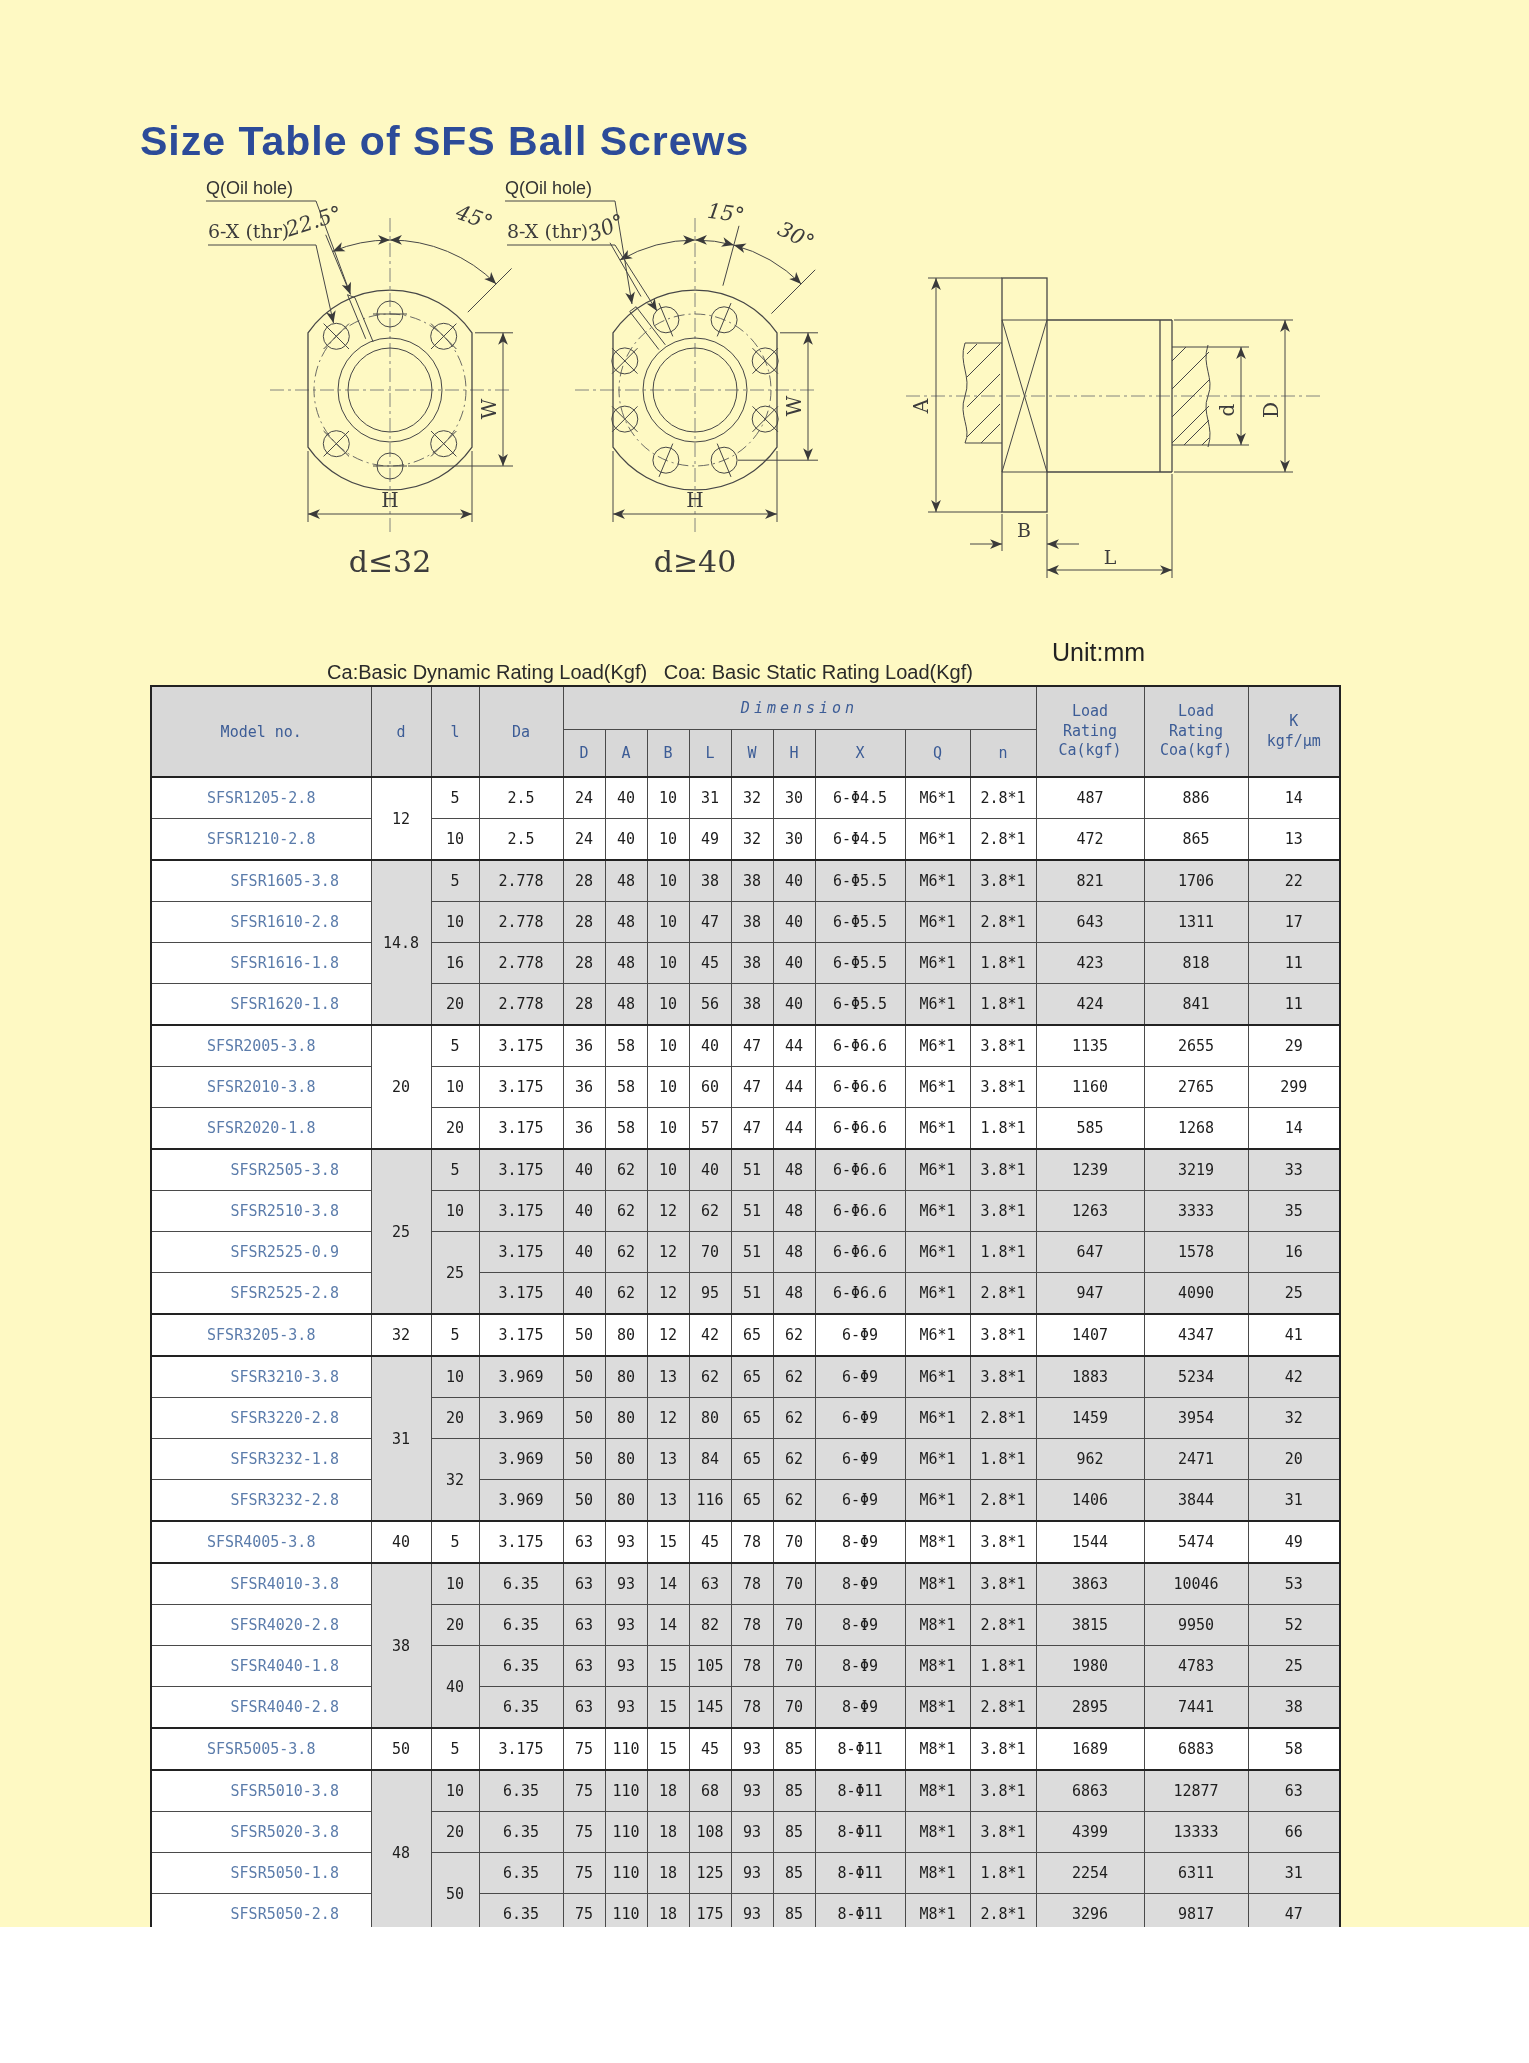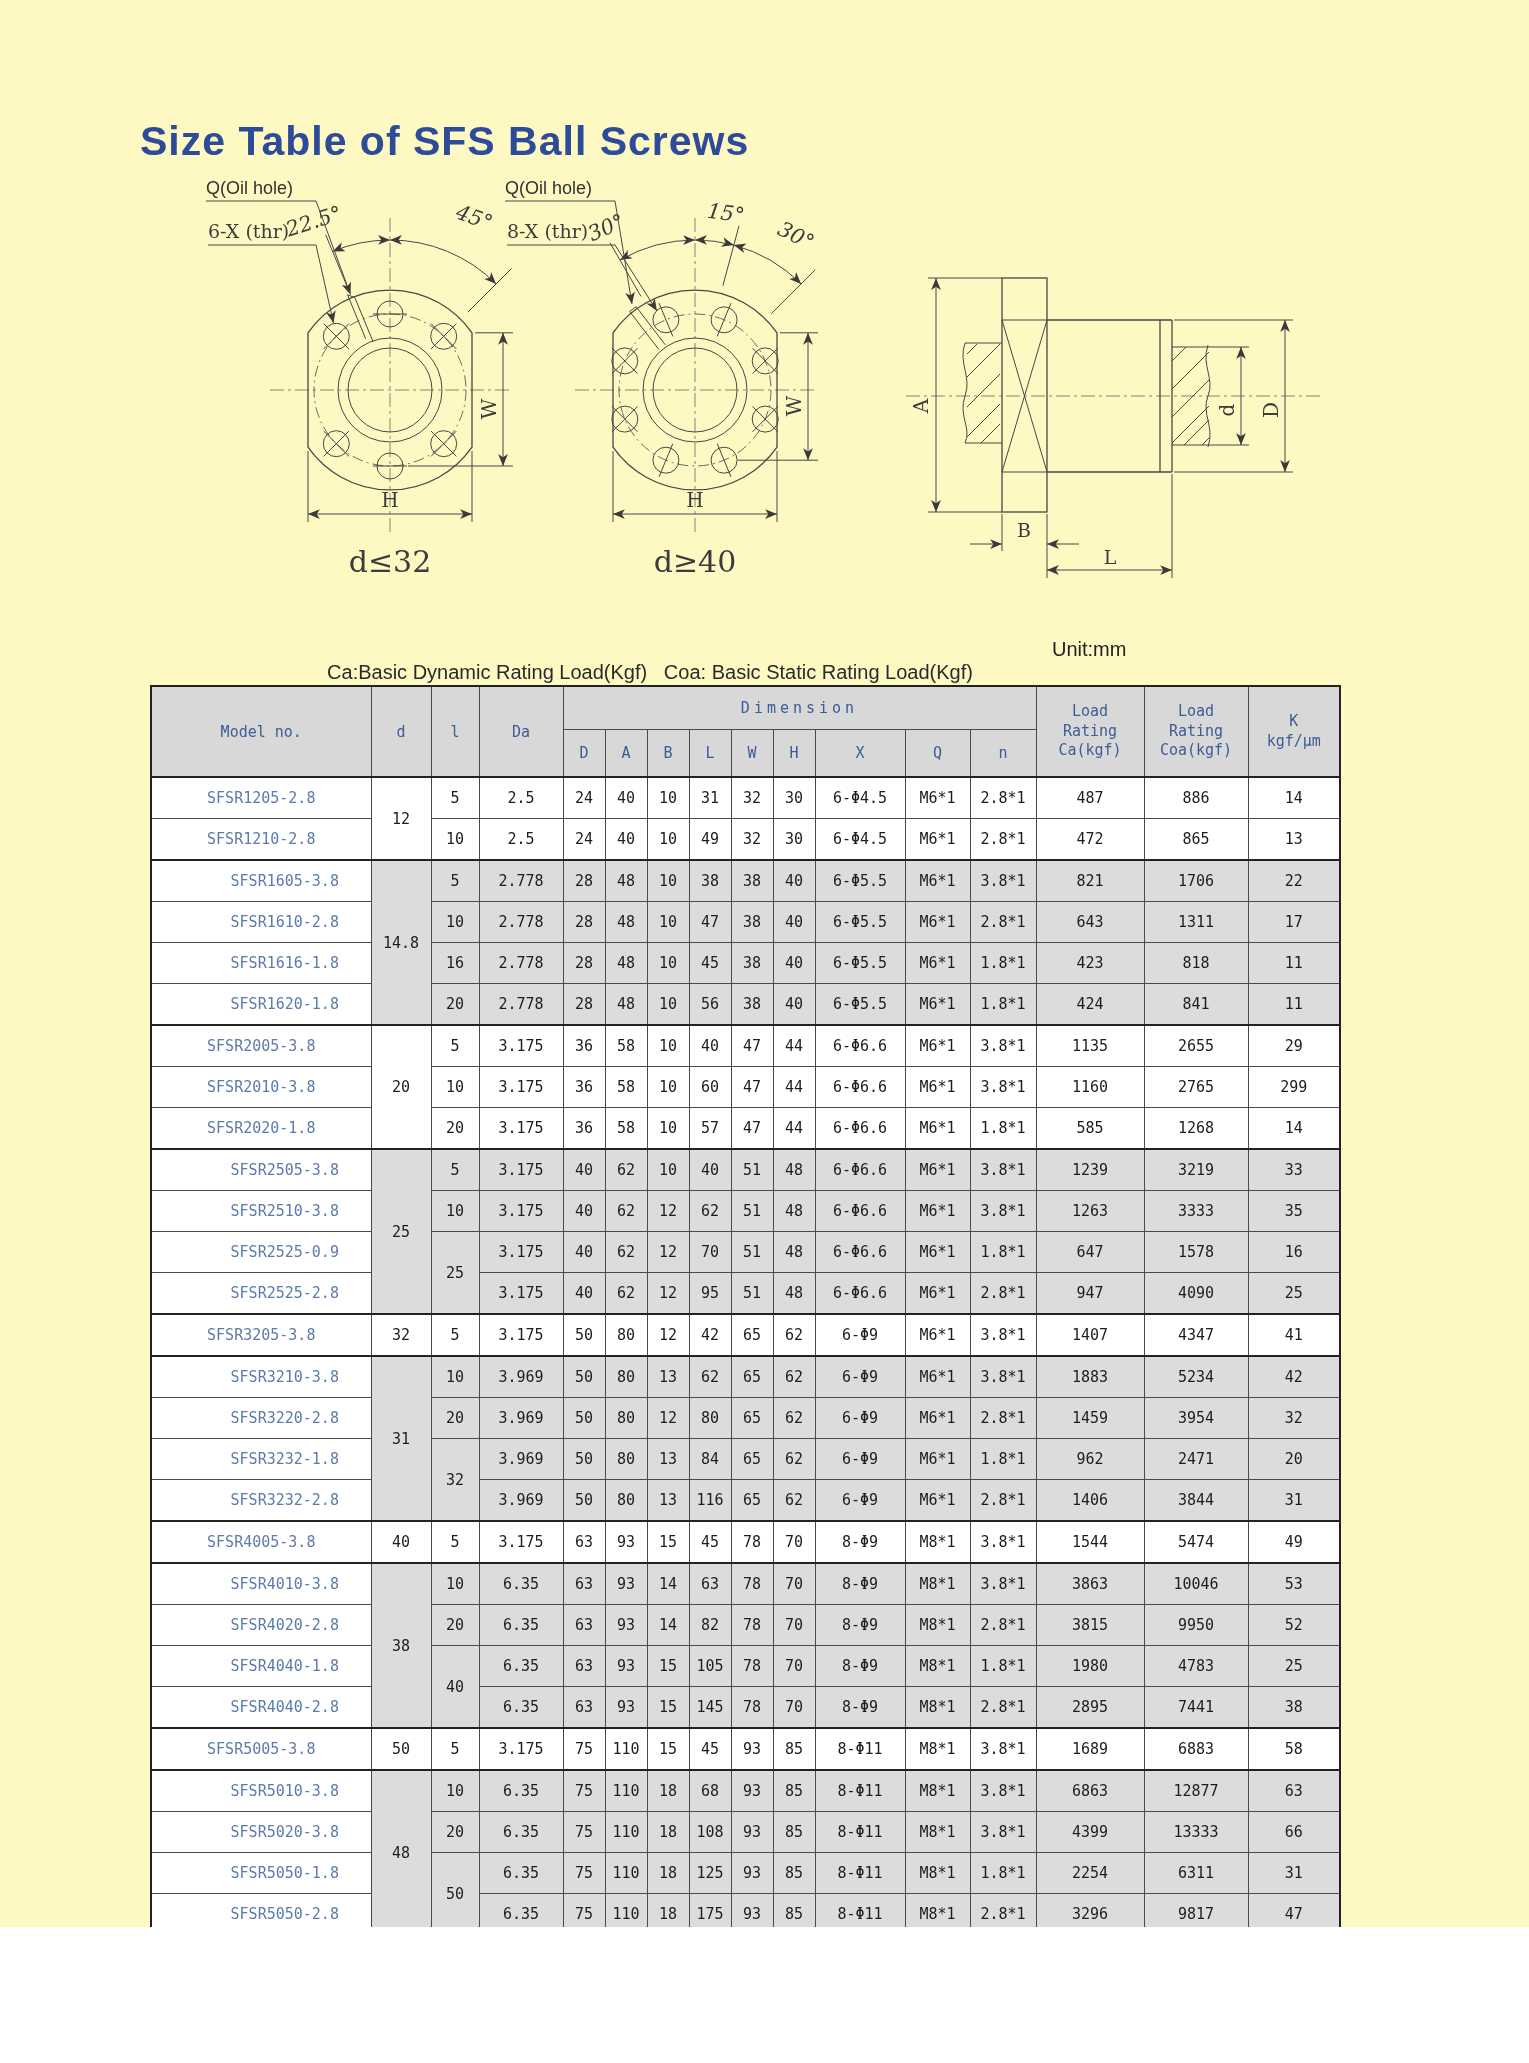--- a/index.html
+++ b/index.html
@@ -3,32 +3,32 @@
 <meta charset="utf-8">
 <style>
   html,body{margin:0;padding:0;background:#ffffff;}
   .page{position:relative;width:1529px;height:1927px;background:#fef9c3;overflow:hidden;
         font-family:"Liberation Sans",sans-serif;}
   .title{position:absolute;left:140px;top:118px;font-size:41px;font-weight:700;
          color:#2c4b99;letter-spacing:1px;}
   .diagram{position:absolute;}
   .legend{position:absolute;left:140px;top:592px;width:1020px;text-align:center;
           font-size:20px;line-height:32px;color:#2a2a2a;white-space:pre-wrap;}
-  .unit{position:absolute;left:1052px;top:638px;font-size:20px;color:#222;}
+  .unit{position:absolute;left:1052px;top:638px;font-size:25px;color:#222;}
   .tablewrap{position:absolute;left:150px;top:685px;}
   table.size{border-collapse:collapse;table-layout:fixed;width:1189px;
              font-family:"DejaVu Sans Mono","Liberation Mono",monospace;}
   table.size{border:2.5px solid #222;}
   table.size th,table.size td{border:1px solid #4a4a4a;text-align:center;
              vertical-align:middle;padding:0;overflow:hidden;}
   table.size th{background:#d8d8d8;color:#3c5c96;font-weight:normal;font-size:15px;}
   thead tr.h1 th{height:42px;}
   thead tr.h2 th{height:46px;}
   th.pre{white-space:pre-line;line-height:1.3;}
-  th.dimh{letter-spacing:4px;}
+  th.dimh{letter-spacing:4px;font-style:italic;}
   table.size td{font-size:15px;color:#1d1d1d;height:40px;background:#fff;}
   table.size td.model-cell{color:#5b7cab;}
   tr.shade td{background:#dcdcdc;}
   tr.shade td.model-cell{background:#ffffff;padding-left:47px;}
   tbody tr.gstart td{border-top:2.5px solid #222;}
   .pagenum{position:absolute;left:86px;top:1944px;font-size:32px;color:#2b2b2b;
            font-family:Liberation Mono, monospace;}
   svg text{user-select:none;}
   .dwg-line{stroke:#474747;stroke-width:1.3;fill:none;}
   .dwg-thin{stroke:#474747;stroke-width:1;fill:none;}

